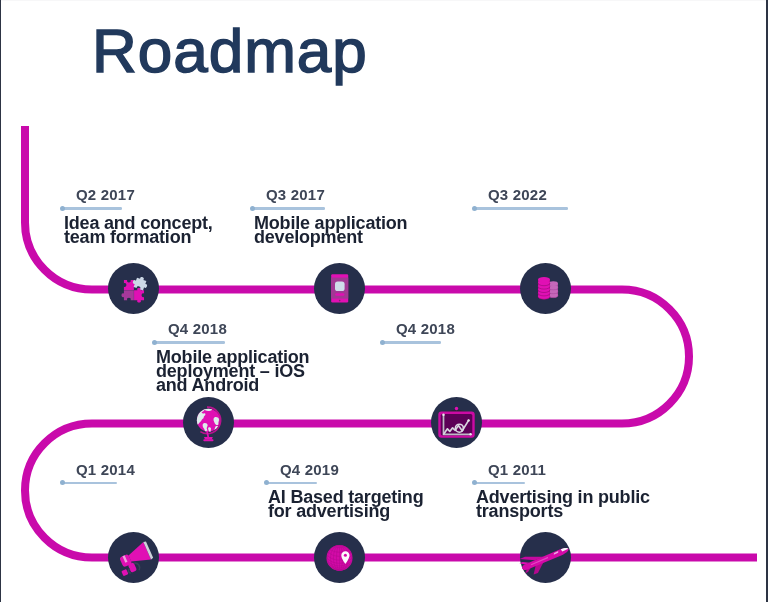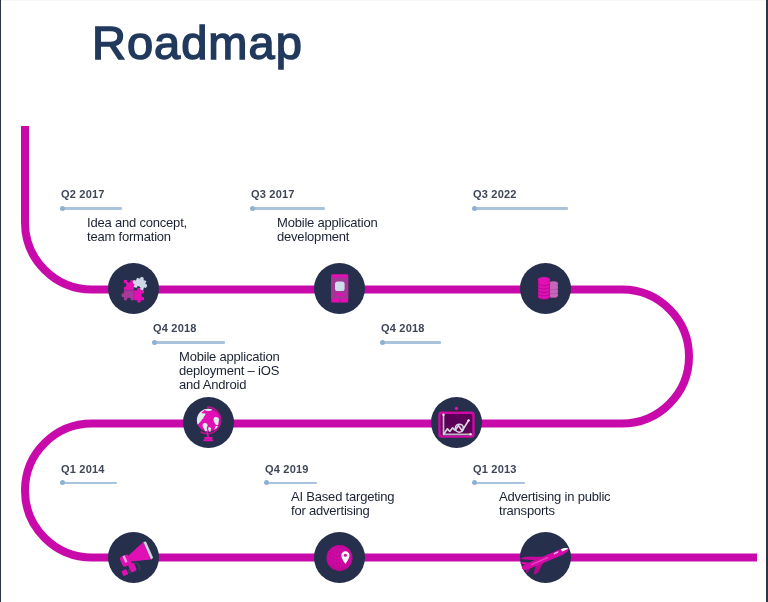--- a/index.html
+++ b/index.html
@@ -3,29 +3,29 @@
 <meta charset="utf-8">
 <title>Roadmap</title>
 <style>
   html,body{margin:0;padding:0;background:#ffffff;}
   body{width:768px;height:602px;font-family:"Liberation Sans",sans-serif;overflow:hidden;}
   #stage{position:relative;width:768px;height:602px;background:#ffffff;overflow:hidden;}
   .edge{position:absolute;top:0;height:602px;background:#2d3444;z-index:9;}
   .topstrip{position:absolute;left:0;top:0;width:768px;height:1px;background:#f7f7f8;}
   .edge-l{left:0;width:1.3px;}
   .edge-r{right:0;width:2px;}
-  #title{position:absolute;left:92px;top:15px;font-size:47px;font-weight:400;color:#21395c;letter-spacing:1px;white-space:nowrap;-webkit-text-stroke:1.5px #21395c;}
+  #title{position:absolute;left:92px;top:15px;font-size:62px;font-weight:400;color:#21395c;letter-spacing:1px;white-space:nowrap;-webkit-text-stroke:1.5px #21395c;}
   svg.road{position:absolute;left:0;top:0;width:768px;height:602px;pointer-events:none;}
   .node{position:absolute;width:51px;height:51px;border-radius:50%;background:#262f4b;overflow:visible;}
   .node svg{position:absolute;left:0;top:0;width:51px;height:51px;overflow:visible;}
   .ms{position:absolute;}
-  .ms-date{font-size:11px;font-weight:700;color:#3e4657;letter-spacing:0.2px;white-space:nowrap;line-height:11px;}
+  .ms-date{font-size:15px;font-weight:700;color:#3e4657;letter-spacing:0.2px;white-space:nowrap;margin-left:15px;line-height:11px;}
   .ms-rule{position:relative;height:2.6px;background:#a9c3dd;margin-top:7px;border-radius:1.3px;}
   .ms-rule i{position:absolute;left:-1.5px;top:-1.2px;width:5px;height:5px;border-radius:50%;background:#8fb1d0;display:block;}
-  .ms-title{margin-top:6px;margin-left:26px;font-size:13px;font-weight:400;color:#1b2232;line-height:14px;white-space:pre-line;letter-spacing:-0.2px;}
+  .ms-title{margin-top:6px;margin-left:3px;font-size:18px;font-weight:700;color:#1b2232;line-height:14px;white-space:pre-line;letter-spacing:-0.2px;}
 </style>
 </head>
 <body>
 
 <div id="stage">
   <div class="topstrip"></div>
   <div class="edge edge-l"></div>
   <div class="edge edge-r"></div>
 
   <div id="title">Roadmap</div>
@@ -222,21 +222,21 @@
       </div>
       <div class="ms" style="left: 265px; top: 463.5px;">
         <div class="ms-date">Q4 2019</div>
         <div class="ms-rule" style="width:52px">
           <i></i>
         </div>
         <div class="ms-title">AI Based targeting
 for advertising</div>
       </div>
       <div class="ms" style="left: 473px; top: 463.5px;">
-        <div class="ms-date">Q1 2013</div>
+        <div class="ms-date">Q1 2011</div>
         <div class="ms-rule" style="width:52px">
           <i></i>
         </div>
         <div class="ms-title">Advertising in public
 transports</div>
       </div>
     </div>
 </div>
 
 </body></html>

